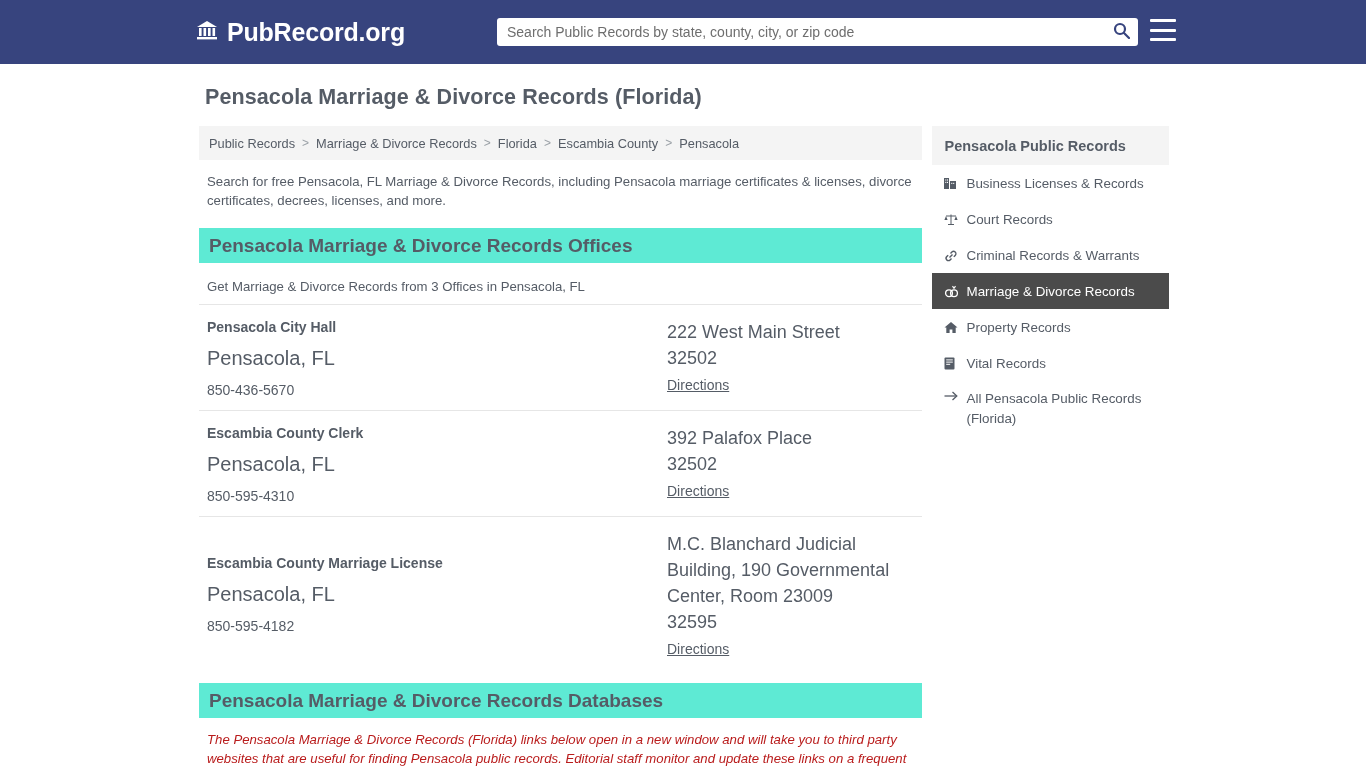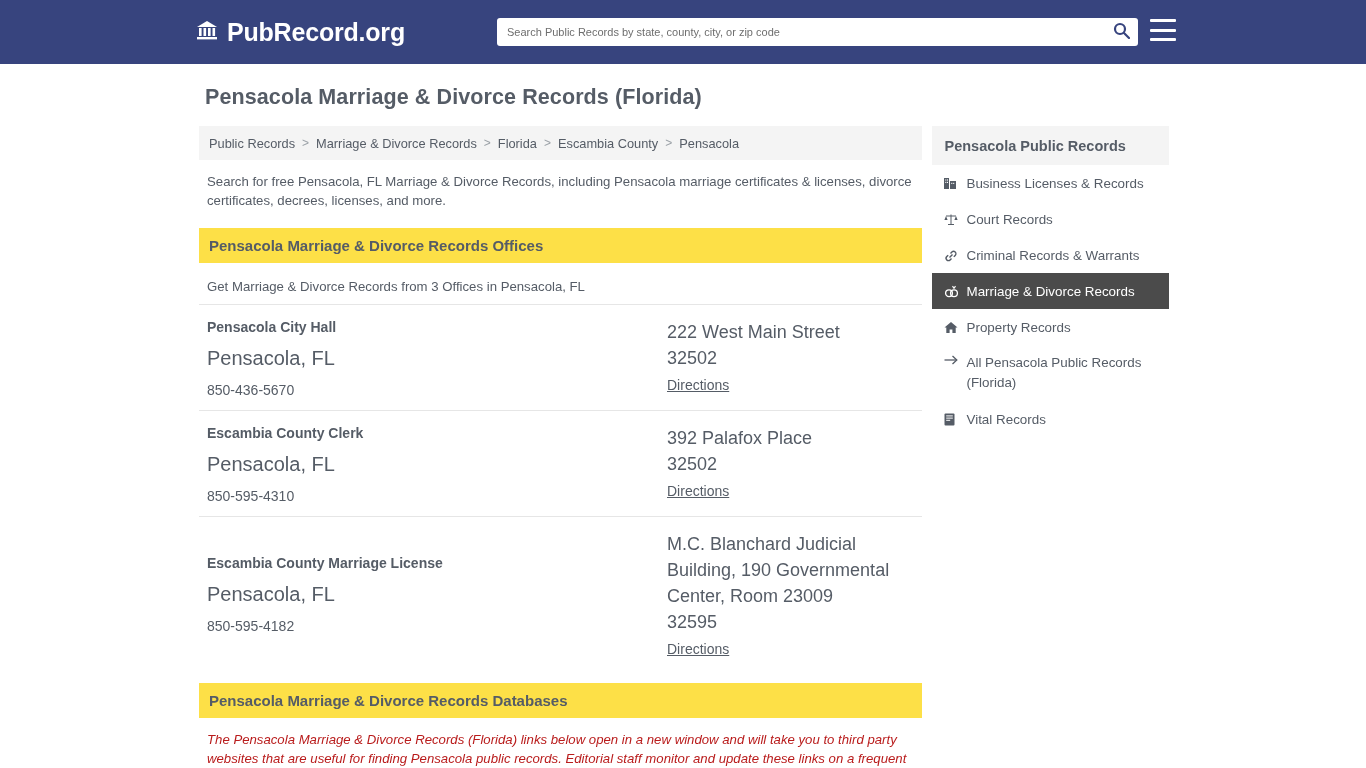--- a/index.html
+++ b/index.html
@@ -48,21 +48,21 @@
     border-radius: 3px;
     display: flex;
     align-items: center;
   }
   .search-input {
     flex: 1;
     border: 0;
     outline: none;
     height: 26px;
     padding: 0 10px;
-    font-size: 11px;
+    font-size: 14px;
     color: #333;
     font-family: "Liberation Sans", sans-serif;
     background: transparent;
   }
   .search-input::placeholder { color: #6e6e6e; }
   .search-btn {
     width: 34px; height: 28px;
     display: flex; align-items: center; justify-content: center;
     background: transparent;
     border: 0;
@@ -134,27 +134,27 @@
 
   .intro {
     font-size: 13.2px;
     line-height: 19px;
     color: #555c66;
     padding: 12px 10px 4px 8px;
   }
 
   
   .section-head {
-    background: #fde047;
+    background: #5eead4;
     height: 35px;
     display: flex;
     align-items: center;
     padding: 0 10px;
     margin-top: 14px;
-    font-size: 15px;
+    font-size: 19px;
     font-weight: bold;
     color: #555c66;
   }
   .section-sub {
     font-size: 13.2px;
     color: #555c66;
     padding: 16px 8px 10px 8px;
   }
 
   
@@ -426,38 +426,38 @@
 
         <a class="side-item" href="#">
           <span class="side-ico">
             <svg width="14" height="13" viewBox="0 0 14 13" fill="currentColor">
                 <path d="M7 1 L13.5 6.6 h-1.8 V12 H8.4 V8.4 H5.6 V12 H2.3 V6.6 H0.5 z"></path>
               </svg>
           </span>
           <span class="side-label">Property Records</span>
         </a>
 
-        <a class="side-item multiline" href="#">
-          <span class="side-ico">
-            <svg width="14" height="12" viewBox="0 0 14 12" fill="none" stroke="currentColor" stroke-width="1.3">
-                <line x1="0.5" y1="6" x2="12.5" y2="6"></line>
-                <polyline points="8.5,2 12.8,6 8.5,10"></polyline>
-              </svg>
-          </span>
-          <span class="side-label">All Pensacola Public Records (Florida)</span>
-        </a>
-
         <a class="side-item" href="#">
           <span class="side-ico">
             <svg width="11" height="13" viewBox="0 0 11 13" fill="currentColor">
                 <rect x="0.5" y="0.5" width="10" height="12" rx="1"></rect>
                 <rect x="2.2" y="2.4" width="6.6" height="1" fill="#fff"></rect>
                 <rect x="2.2" y="4.6" width="6.6" height="1" fill="#fff"></rect>
                 <rect x="2.2" y="6.8" width="4" height="1" fill="#fff"></rect>
               </svg>
           </span>
           <span class="side-label">Vital Records</span>
         </a>
+
+        <a class="side-item multiline" href="#">
+          <span class="side-ico">
+            <svg width="14" height="12" viewBox="0 0 14 12" fill="none" stroke="currentColor" stroke-width="1.3">
+                <line x1="0.5" y1="6" x2="12.5" y2="6"></line>
+                <polyline points="8.5,2 12.8,6 8.5,10"></polyline>
+              </svg>
+          </span>
+          <span class="side-label">All Pensacola Public Records (Florida)</span>
+        </a>
       </div>
 
     </div>
   </div>
 </div>
 
 </body></html>

